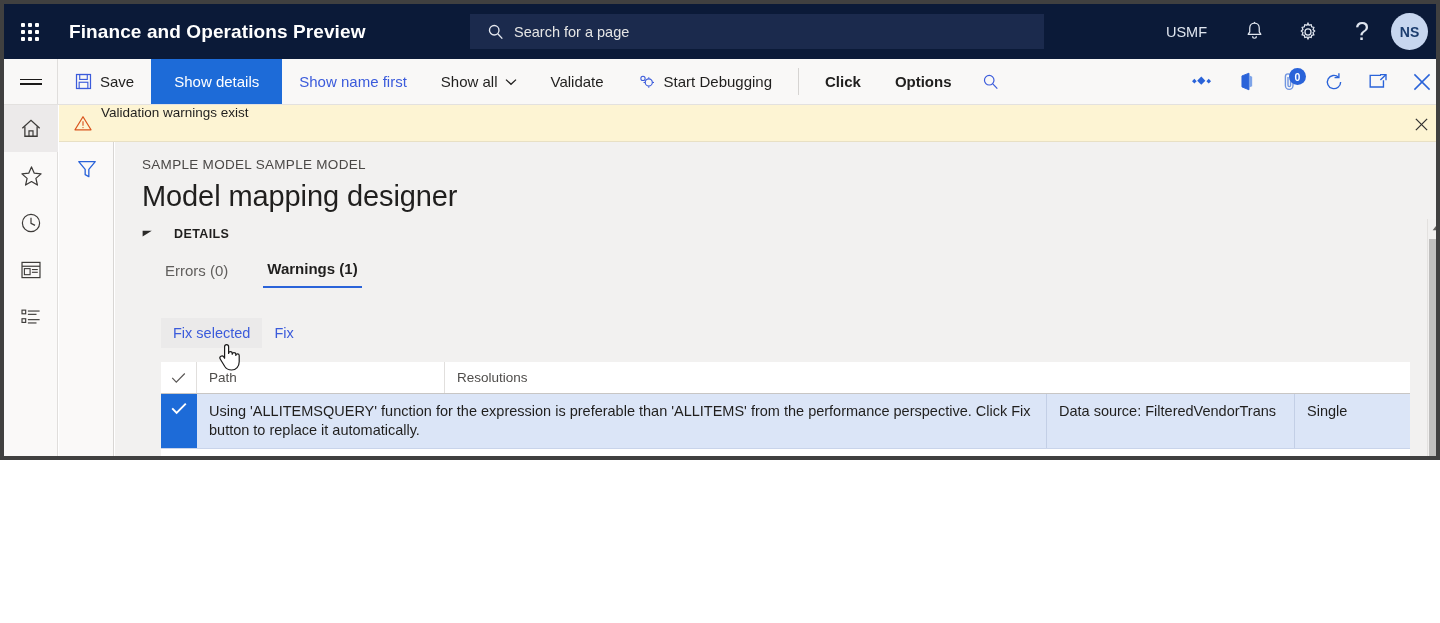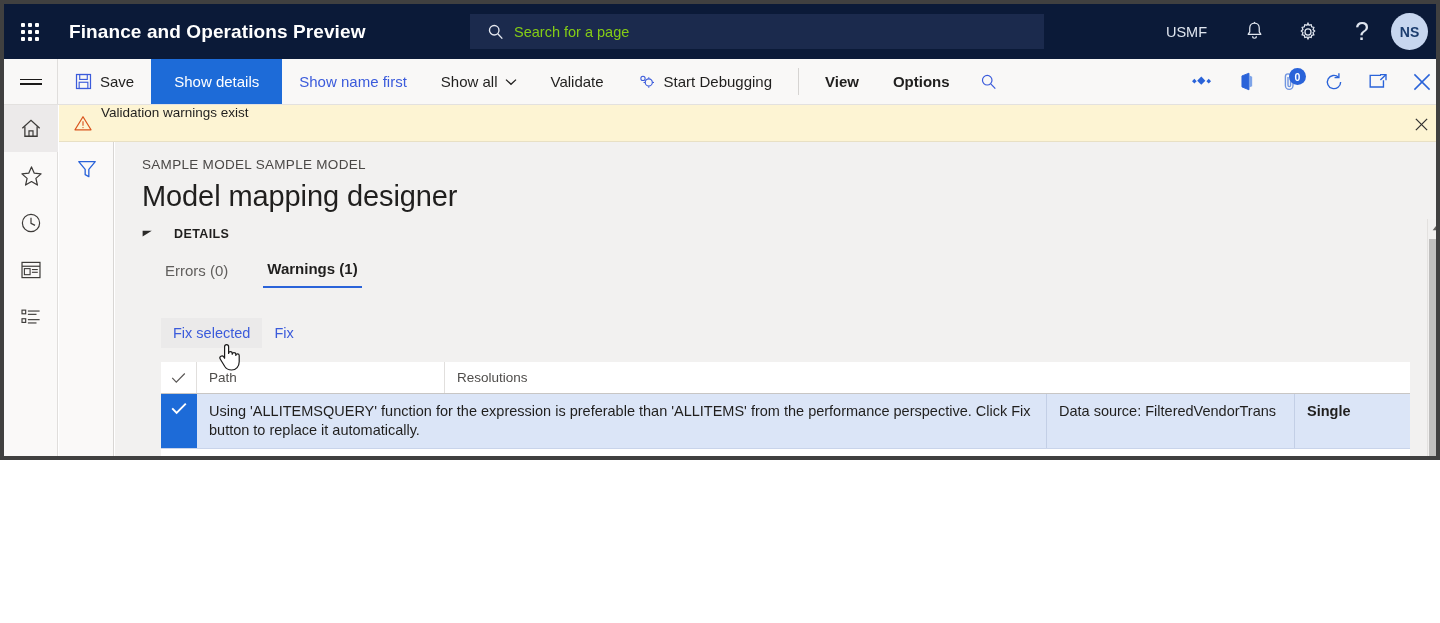--- a/index.html
+++ b/index.html
@@ -71,21 +71,21 @@
     align-items: center;
     cursor: text;
   }
   .searchbox .s-icon {
     margin-left: 17px;
     margin-right: 10px;
     display: flex;
     align-items: center;
   }
   .searchbox .s-text {
-    color: #84cc16;
+    color: #e5e5e5;
     font-size: 14.5px;
   }
   .topright {
     position: absolute;
     right: 0; top: 0;
     height: 55px;
     display: flex;
     align-items: center;
     padding-right: 16px;
   }
@@ -407,21 +407,21 @@
     background: #1d6bd8;
     display: flex;
     align-items: flex-start;
     justify-content: center;
     padding: 8px 0 0 0;
     border-right: none;
     cursor: pointer;
   }
   .gr-desc { width: 850px; }
   .gr-path { width: 248px; }
-  .gr-res  { width: 110px; border-right: none; font-weight: bold; }
+  .gr-res  { width: 110px; border-right: none; }
 
   .grid-body-fill {
     background: #ffffff;
     height: 178px;
   }
 
   
   .vscroll {
     position: absolute;
     right: 0; top: 77px;
@@ -572,21 +572,21 @@
             <line x1="16.3" y1="9.5" x2="17.9" y2="9.5"></line>
           </g>
         </svg>
       </span>
       <span>Start Debugging</span>
     </div>
 
     <div class="tb-sep"></div>
 
     <div class="tb-btn" style="font-weight:bold">
-      <span>View</span>
+      <span>Click</span>
     </div>
     <div class="tb-btn" style="font-weight:bold">
       <span>Options</span>
     </div>
 
     <div class="tb-icon-btn">
       <svg width="17" height="17" viewBox="0 0 20 20">
         <circle cx="8.5" cy="8.5" r="5.6" fill="none" stroke="#3b5bdb" stroke-width="1.4"></circle>
         <line x1="12.7" y1="12.7" x2="18" y2="18.4" stroke="#3b5bdb" stroke-width="1.4"></line>
       </svg>

